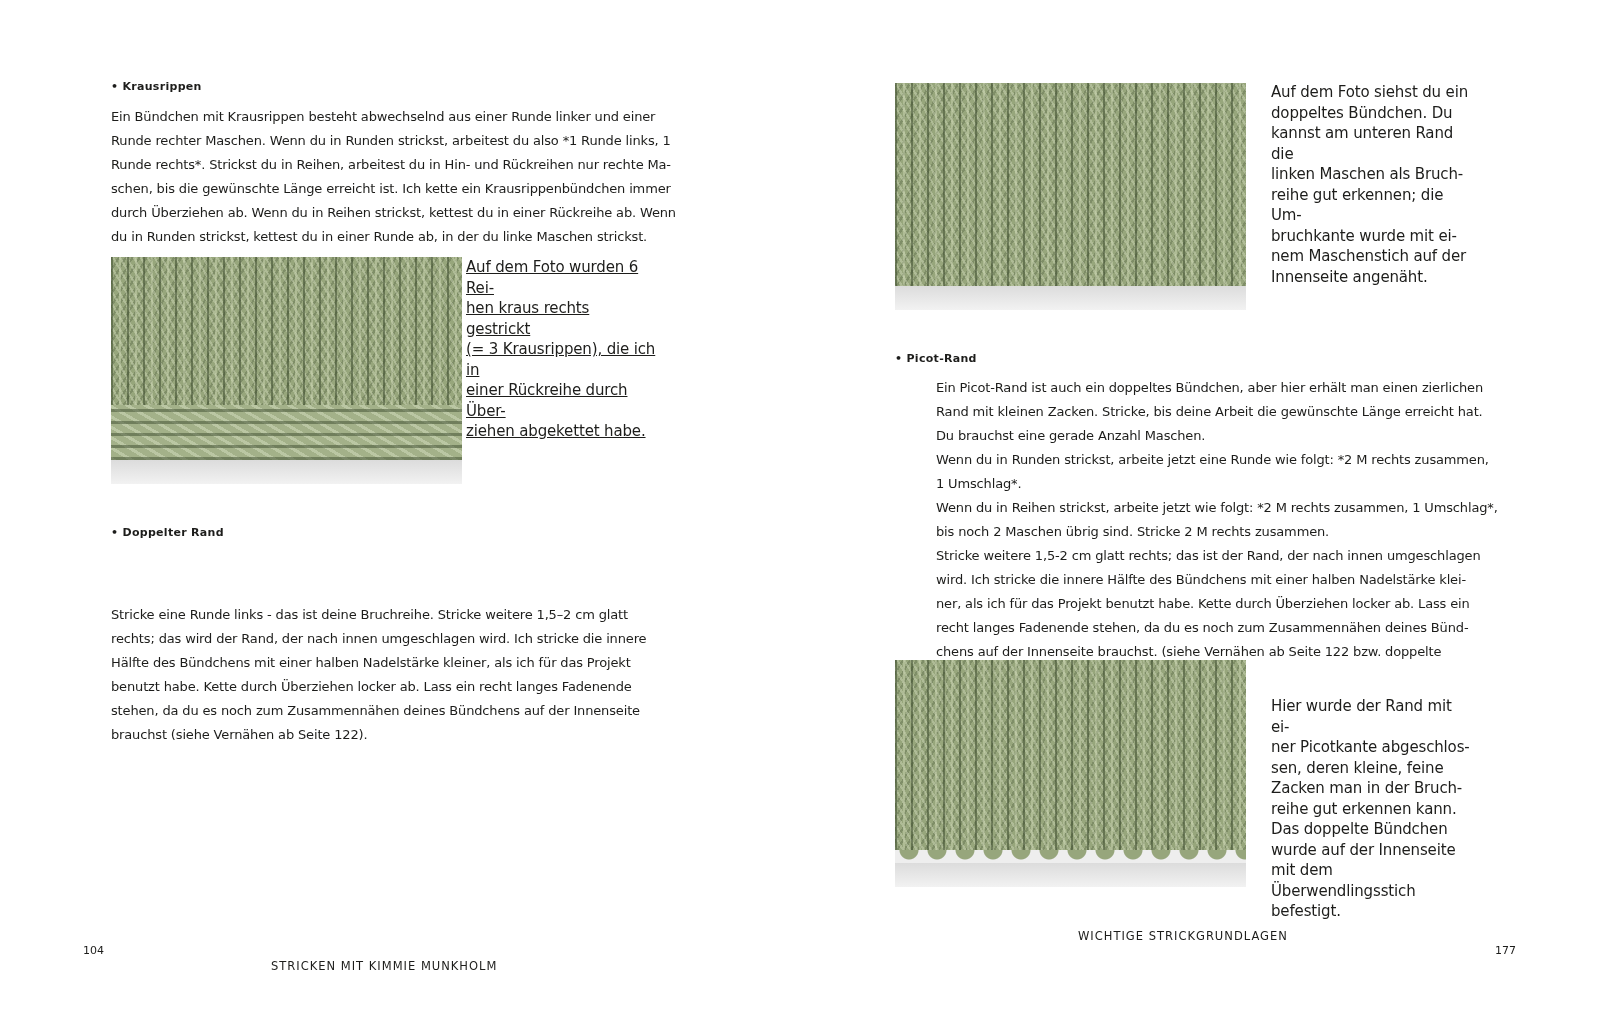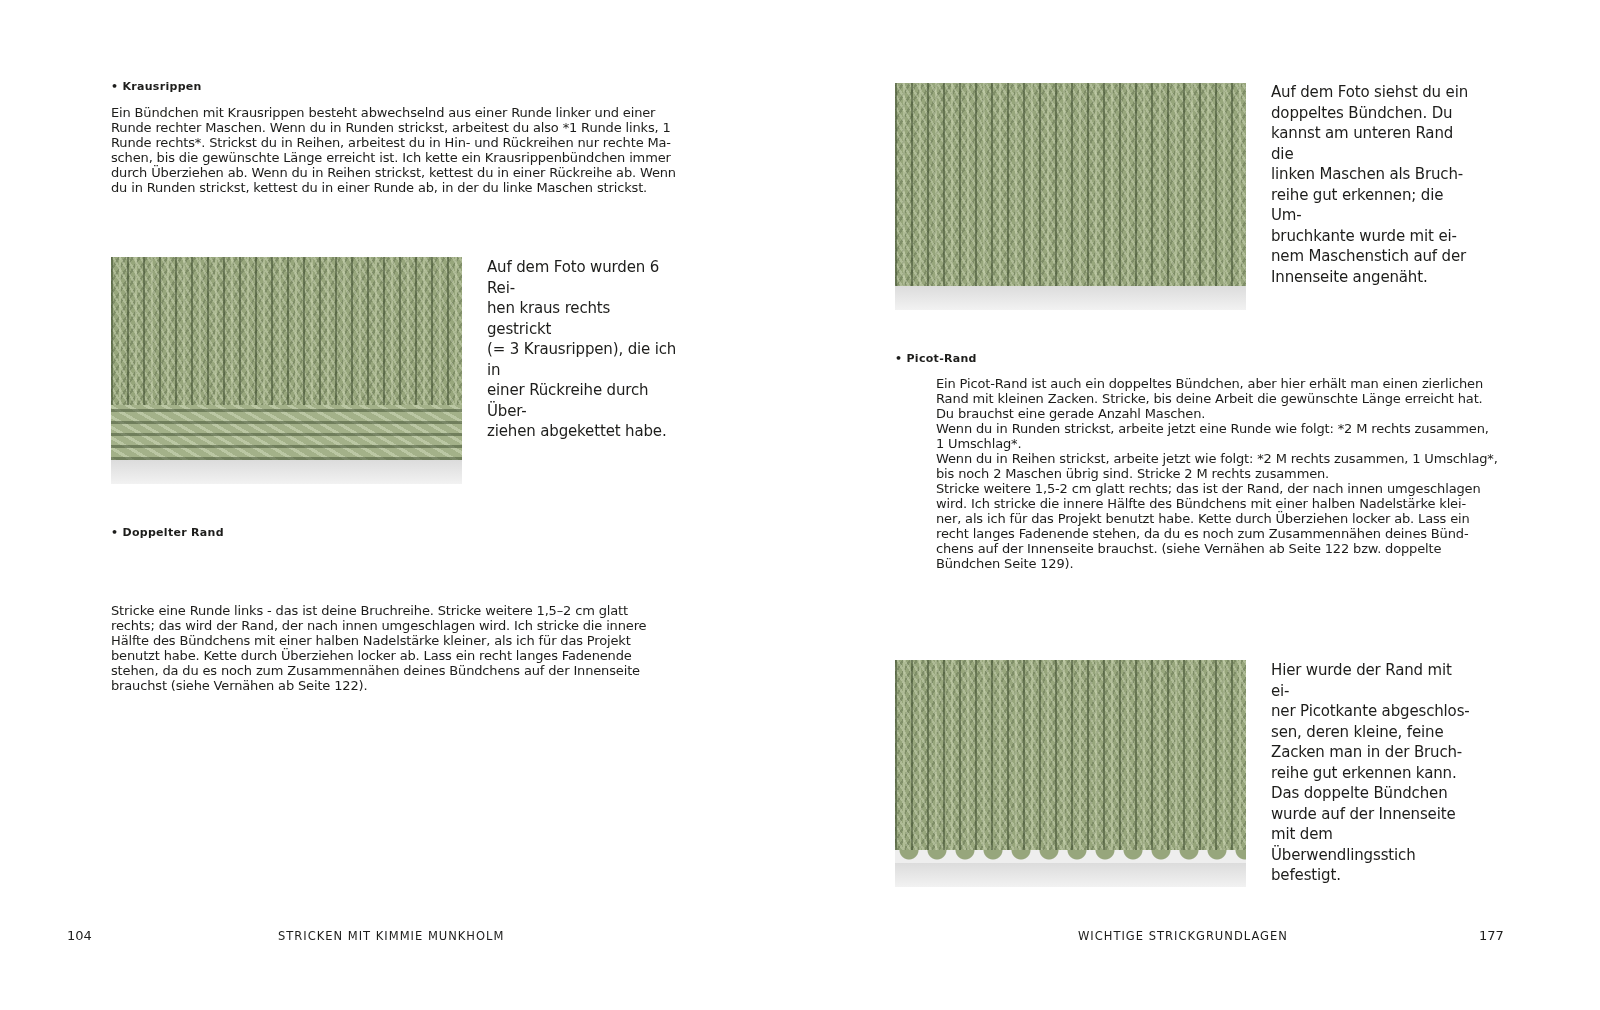--- a/index.html
+++ b/index.html
@@ -9,21 +9,21 @@
   }
   .page { position: absolute; top: 0; height: 1010px; }
   .left-page { left: 0; width: 800px; }
   .right-page { left: 800px; width: 800px; }
 
   .heading {
     position: absolute; font-family: "DejaVu Sans", sans-serif;
     font-weight: bold; font-size: 11px; letter-spacing: 0.3px; margin: 0;
   }
   .para {
-    position: absolute; font-size: 13px; line-height: 15px; margin: 0;
+    position: absolute; font-size: 13px; line-height: 24px; margin: 0;
     white-space: pre-line; letter-spacing: -0.15px;
   }
   .caption {
     position: absolute; font-size: 15px; line-height: 20.5px; margin: 0;
     white-space: pre-line; letter-spacing: -0.15px;
   }
 
   .photo {
     position: absolute; overflow: hidden; background: #eeeeee;
   }
@@ -49,55 +49,55 @@
   .photo .picot {
     position: absolute; left: 0; right: 0; height: 14px;
     background:
       radial-gradient(circle at 50% 0, #97a67c 9px, transparent 10px) 0 0 / 28px 14px repeat-x;
   }
 
   .footer {
     position: absolute; top: 929px; font-size: 11.5px; letter-spacing: 1px; margin: 0;
     text-transform: uppercase;
   }
-  .pagenum { position: absolute; top: 928px; font-size: 13px; margin: 0; }
+  .pagenum { position: absolute; top: 928px; font-size: 11px; margin: 16px; }
 </style>
 </head>
 <body>
 
 <div class="page left-page">
   <h2 class="heading" style="left:111px; top:80px;">• Krausrippen</h2>
   <p class="para" style="left:111px; top:105px; width:570px;">Ein Bündchen mit Krausrippen besteht abwechselnd aus einer Runde linker und einer
 Runde rechter Maschen. Wenn du in Runden strickst, arbeitest du also *1 Runde links, 1
 Runde rechts*. Strickst du in Reihen, arbeitest du in Hin- und Rückreihen nur rechte Ma-
 schen, bis die gewünschte Länge erreicht ist. Ich kette ein Krausrippenbündchen immer
 durch Überziehen ab. Wenn du in Reihen strickst, kettest du in einer Rückreihe ab. Wenn
 du in Runden strickst, kettest du in einer Runde ab, in der du linke Maschen strickst.</p>
 
   <div class="photo" style="left:111px; top:257px; width:351px; height:227px;">
     <div class="knit" style="height:155px;"></div>
     <div class="garter" style="top:148px; height:55px;"></div>
     <div class="floor" style="height:24px;"></div>
   </div>
-  <p class="caption" style="left:487px; top:257px; width:190px;">Auf dem Foto wurden 6 Rei-
+  <p class="caption" style="left:466px; top:257px; width:190px;text-decoration:underline;">Auf dem Foto wurden 6 Rei-
 hen kraus rechts gestrickt
 (= 3 Krausrippen), die ich in
 einer Rückreihe durch Über-
 ziehen abgekettet habe.</p>
 
   <h2 class="heading" style="left:111px; top:526px;">• Doppelter Rand</h2>
   <p class="para" style="left:111px; top:603px; width:570px;">Stricke eine Runde links - das ist deine Bruchreihe. Stricke weitere 1,5–2 cm glatt
 rechts; das wird der Rand, der nach innen umgeschlagen wird. Ich stricke die innere
 Hälfte des Bündchens mit einer halben Nadelstärke kleiner, als ich für das Projekt
 benutzt habe. Kette durch Überziehen locker ab. Lass ein recht langes Fadenende
 stehen, da du es noch zum Zusammennähen deines Bündchens auf der Innenseite
 brauchst (siehe Vernähen ab Seite 122).</p>
 
   <p class="pagenum" style="left:67px;">104</p>
-  <p class="footer" style="left:278px;">STRICKEN MIT KIMMIE MUNKHOLM</p>
+  <p class="footer" style="left:271px;margin-top:30px;">STRICKEN MIT KIMMIE MUNKHOLM</p>
 </div>
 
 <div class="page right-page">
   <div class="photo" style="left:95px; top:83px; width:351px; height:227px;">
     <div class="knit" style="height:205px;"></div>
     <div class="floor" style="height:24px;"></div>
   </div>
   <p class="caption" style="left:471px; top:82px; width:200px;">Auf dem Foto siehst du ein
 doppeltes Bündchen. Du
 kannst am unteren Rand die
@@ -120,21 +120,21 @@
 ner, als ich für das Projekt benutzt habe. Kette durch Überziehen locker ab. Lass ein
 recht langes Fadenende stehen, da du es noch zum Zusammennähen deines Bünd-
 chens auf der Innenseite brauchst. (siehe Vernähen ab Seite 122 bzw. doppelte
 Bündchen Seite 129).</p>
 
   <div class="photo" style="left:95px; top:660px; width:351px; height:227px;">
     <div class="knit" style="height:190px;"></div>
     <div class="picot" style="top:190px;"></div>
     <div class="floor" style="height:24px;"></div>
   </div>
-  <p class="caption" style="left:471px; top:660px; width:200px;">Hier wurde der Rand mit ei-
+  <p class="caption" style="left:471px; top:696px; width:200px;">Hier wurde der Rand mit ei-
 ner Picotkante abgeschlos-
 sen, deren kleine, feine
 Zacken man in der Bruch-
 reihe gut erkennen kann.
 Das doppelte Bündchen
 wurde auf der Innenseite
 mit dem Überwendlingsstich
 befestigt.</p>
 
   <p class="footer" style="left:278px;">WICHTIGE STRICKGRUNDLAGEN</p>

